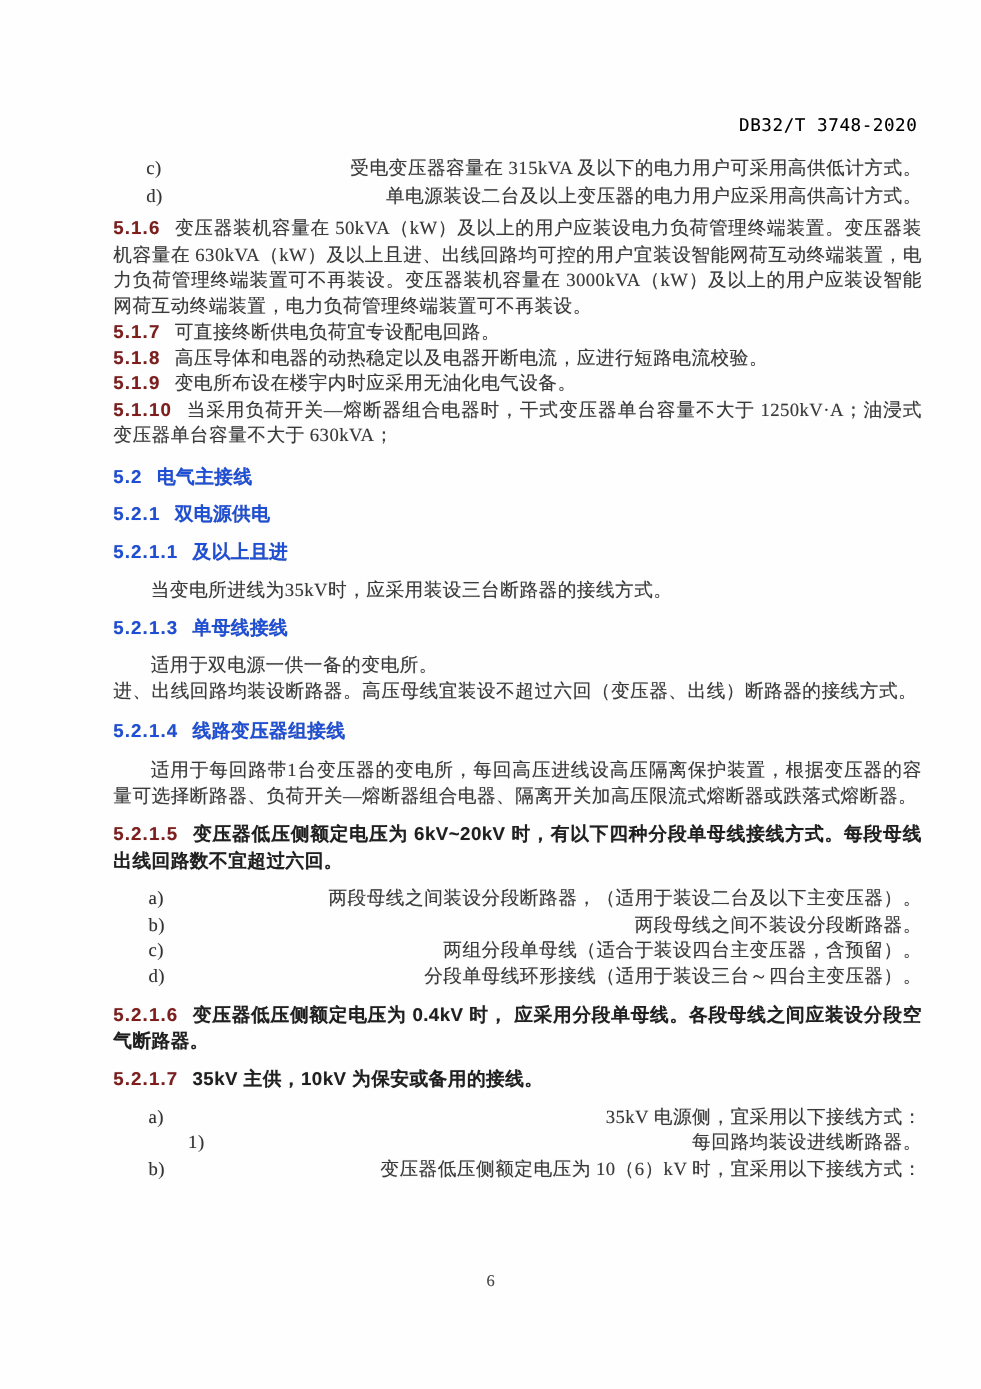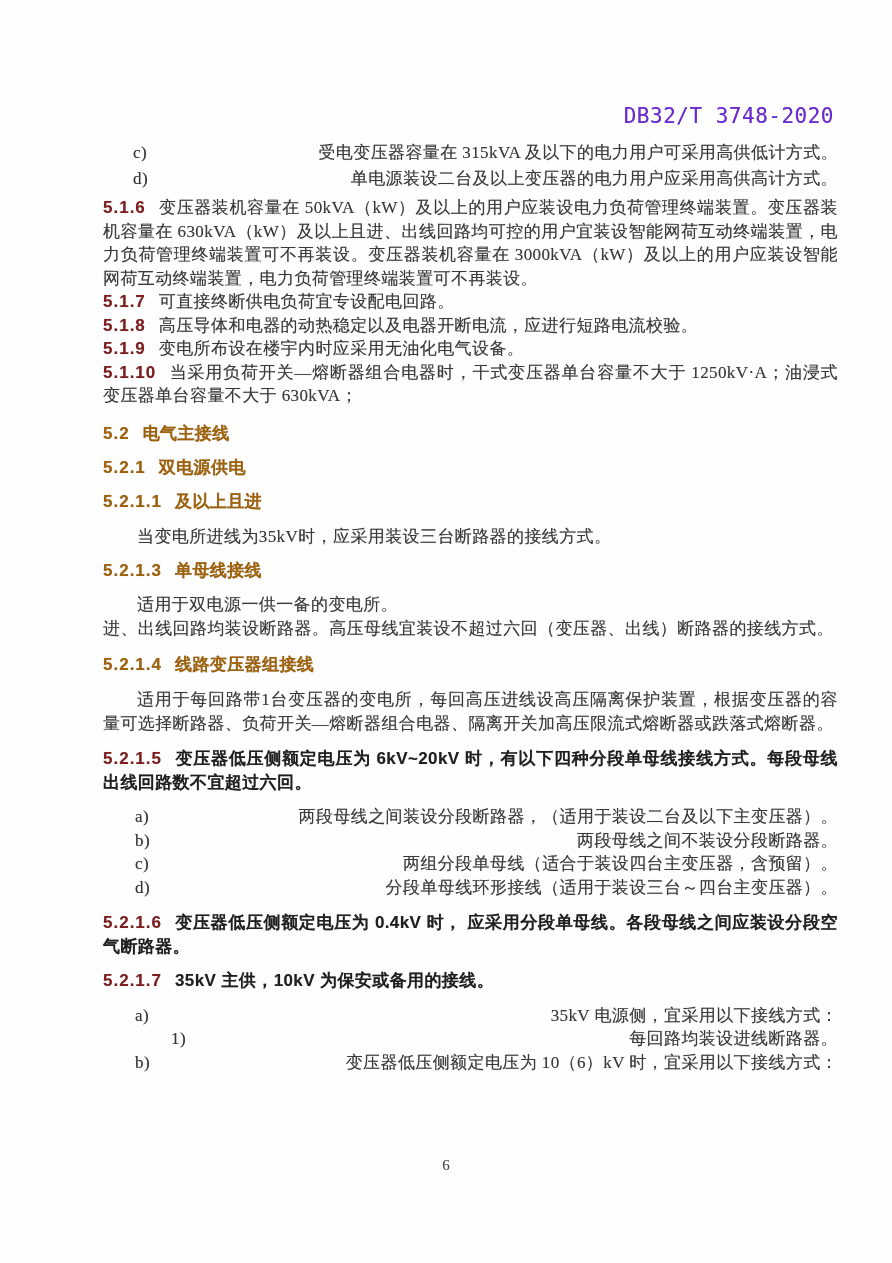--- a/index.html
+++ b/index.html
@@ -14,23 +14,23 @@
     background: #fefefe;
     font-family: "Liberation Serif", "DejaVu Serif", serif;
     color: #3a3a3a;
     overflow: hidden;
   }
   .doc-header {
     position: absolute;
     top: 104px;
     right: 58px;
     font-family: "DejaVu Sans Mono", "Liberation Mono", monospace;
-    font-size: 21px;
+    font-size: 16px;
     letter-spacing: 0.5px;
-    color: #6d28d9;
+    color: #000000;
     text-shadow: 0 0 0.6px rgba(70,70,70,0.5);
   }
   .content {
     position: absolute;
     left: 103px;
     right: 54px;
     top: 140px;
     font-size: 17px;
     line-height: 23.5px;
     letter-spacing: 0.4px;
@@ -58,21 +58,21 @@
   }
   .li-row .li-text { flex: 1 1 auto; text-align: right; }
   .sub-list .li-row {
     margin-left: 32px;
     line-height: 23.5px;
   }
   .sub-sub .li-row { margin-left: 68px; }
   .heading {
     font-family: "Liberation Sans", "DejaVu Sans", sans-serif;
     font-weight: 700;
-    color: #a16207;
+    color: #1d4ed8;
     font-size: 17px;
     line-height: 24px;
     text-align: left;
   }
   .heading .h-num { margin-right: 13px; letter-spacing: 1px; }
   .bold-clause {
     font-family: "Liberation Sans", "DejaVu Sans", sans-serif;
     font-weight: 600;
     color: #1f1f1f;
   }

